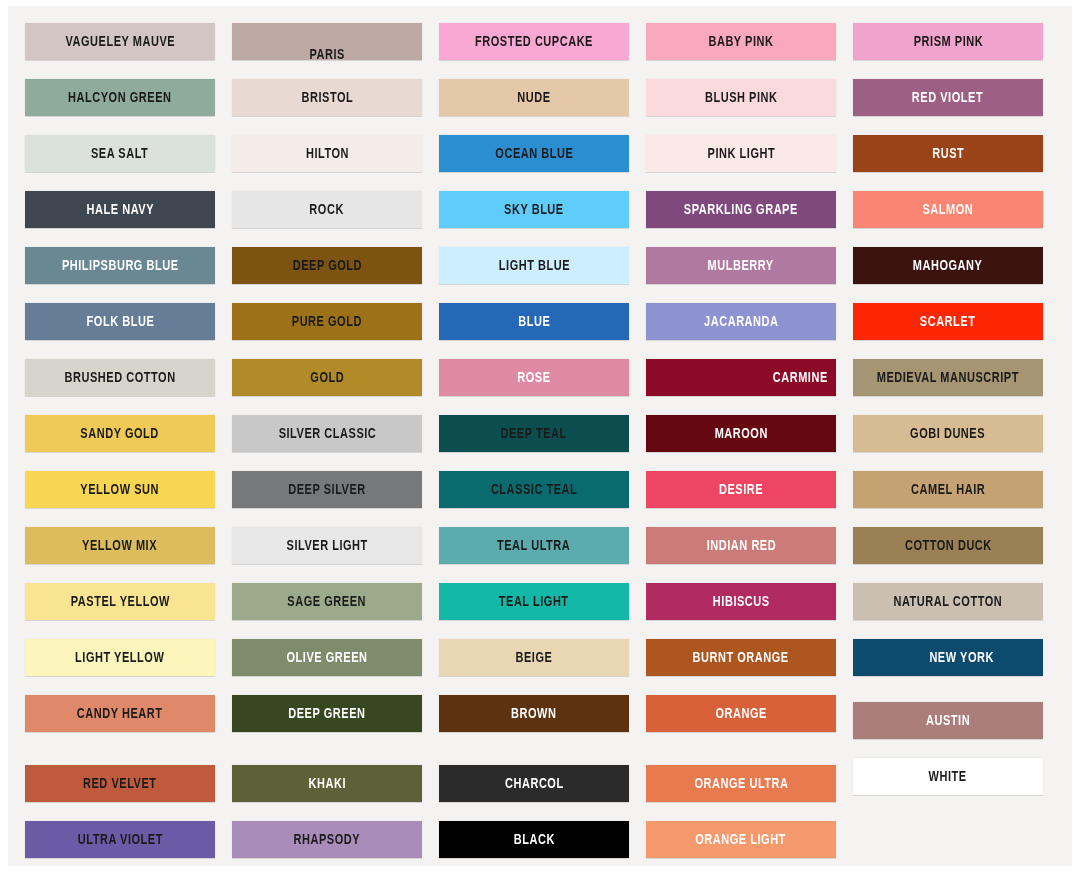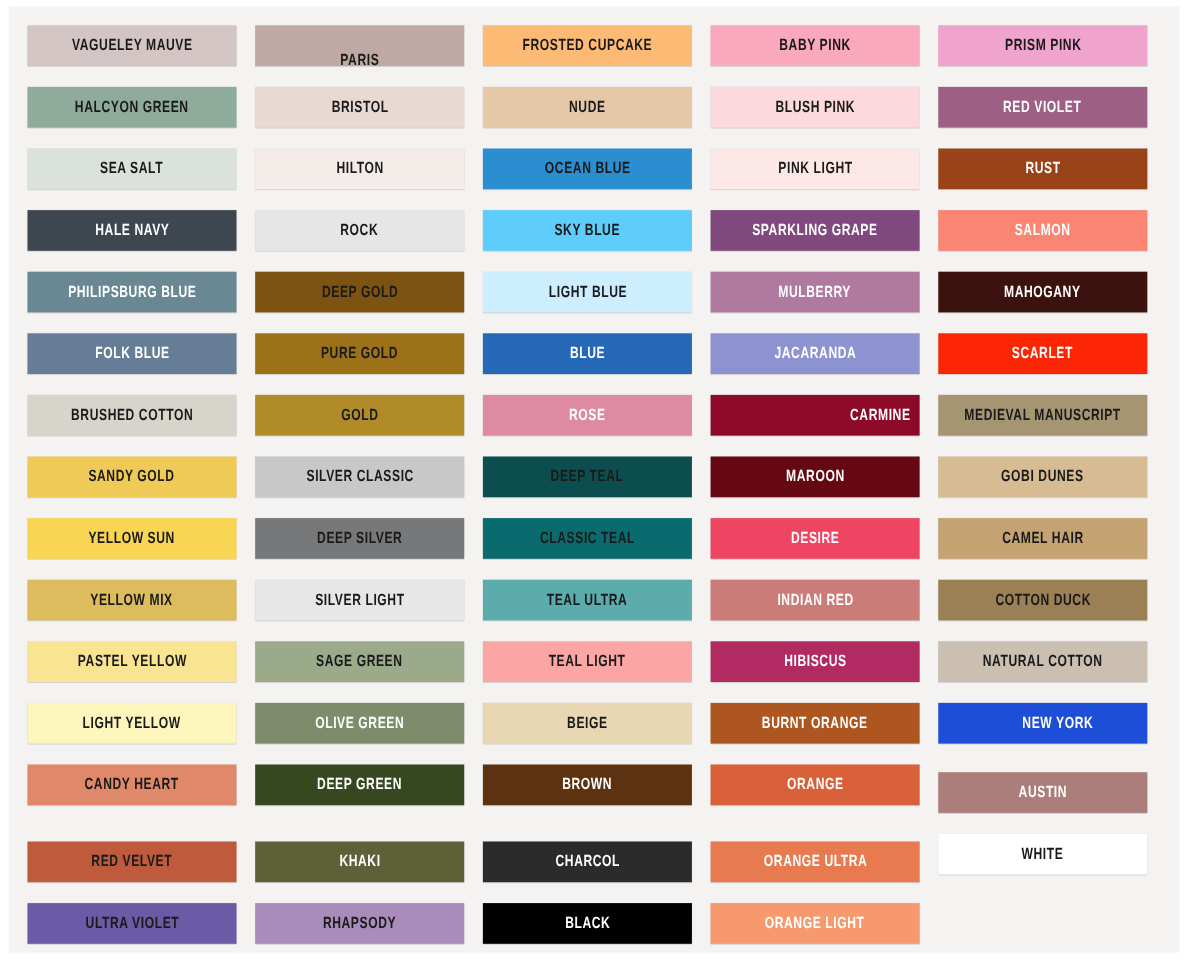--- a/index.html
+++ b/index.html
@@ -67,21 +67,21 @@
 <body>
 
 <div id="palette-card">
   <div class="swatch-grid" id="swatch-grid">
       <div class="swatch" style="background: rgb(212, 197, 197);">
         <span class="swatch-label" style="color: rgb(26, 26, 26);">VAGUELEY MAUVE</span>
       </div>
       <div class="swatch" style="background: rgb(191, 169, 164); align-items: flex-end;">
         <span class="swatch-label" style="color: rgb(26, 26, 26);">PARIS</span>
       </div>
-      <div class="swatch" style="background: #fdba74;">
+      <div class="swatch" style="background: #f9a8d4;">
         <span class="swatch-label" style="color: rgb(26, 26, 26);">FROSTED CUPCAKE</span>
       </div>
       <div class="swatch" style="background: rgb(249, 168, 190);">
         <span class="swatch-label" style="color: rgb(26, 26, 26);">BABY PINK</span>
       </div>
       <div class="swatch" style="background: rgb(240, 163, 205);">
         <span class="swatch-label" style="color: rgb(26, 26, 26);">PRISM PINK</span>
       </div>
       <div class="swatch" style="background: rgb(143, 171, 156);">
         <span class="swatch-label" style="color: rgb(26, 26, 26);">HALCYON GREEN</span>
@@ -217,42 +217,42 @@
       </div>
       <div class="swatch" style="background: rgb(155, 128, 85);">
         <span class="swatch-label" style="color: rgb(26, 26, 26);">COTTON DUCK</span>
       </div>
       <div class="swatch" style="background: rgb(248, 228, 145);">
         <span class="swatch-label" style="color: rgb(26, 26, 26);">PASTEL YELLOW</span>
       </div>
       <div class="swatch" style="background: rgb(156, 170, 140);">
         <span class="swatch-label" style="color: rgb(26, 26, 26);">SAGE GREEN</span>
       </div>
-      <div class="swatch" style="background: #fca5a5;">
+      <div class="swatch" style="background: #14b8a6;">
         <span class="swatch-label" style="color: rgb(26, 26, 26);">TEAL LIGHT</span>
       </div>
       <div class="swatch" style="background: rgb(178, 42, 98);">
         <span class="swatch-label" style="color: rgb(255, 255, 255);">HIBISCUS</span>
       </div>
       <div class="swatch" style="background: rgb(203, 191, 177);">
         <span class="swatch-label" style="color: rgb(26, 26, 26);">NATURAL COTTON</span>
       </div>
       <div class="swatch" style="background: rgb(252, 246, 188);">
         <span class="swatch-label" style="color: rgb(26, 26, 26);">LIGHT YELLOW</span>
       </div>
       <div class="swatch" style="background: rgb(127, 140, 108);">
         <span class="swatch-label" style="color: rgb(255, 255, 255);">OLIVE GREEN</span>
       </div>
       <div class="swatch" style="background: rgb(232, 215, 178);">
         <span class="swatch-label" style="color: rgb(26, 26, 26);">BEIGE</span>
       </div>
       <div class="swatch" style="background: rgb(173, 86, 32);">
         <span class="swatch-label" style="color: rgb(255, 255, 255);">BURNT ORANGE</span>
       </div>
-      <div class="swatch" style="background: #1d4ed8; padding-left: 28px;">
+      <div class="swatch" style="background: #0c4a6e; padding-left: 28px;">
         <span class="swatch-label" style="color: rgb(255, 255, 255);">NEW YORK</span>
       </div>
       <div class="swatch" style="background: rgb(224, 137, 106);">
         <span class="swatch-label" style="color: rgb(26, 26, 26);">CANDY HEART</span>
       </div>
       <div class="swatch" style="background: rgb(55, 71, 31);">
         <span class="swatch-label" style="color: rgb(255, 255, 255);">DEEP GREEN</span>
       </div>
       <div class="swatch" style="background: rgb(92, 50, 16);">
         <span class="swatch-label" style="color: rgb(255, 255, 255);">BROWN</span>

